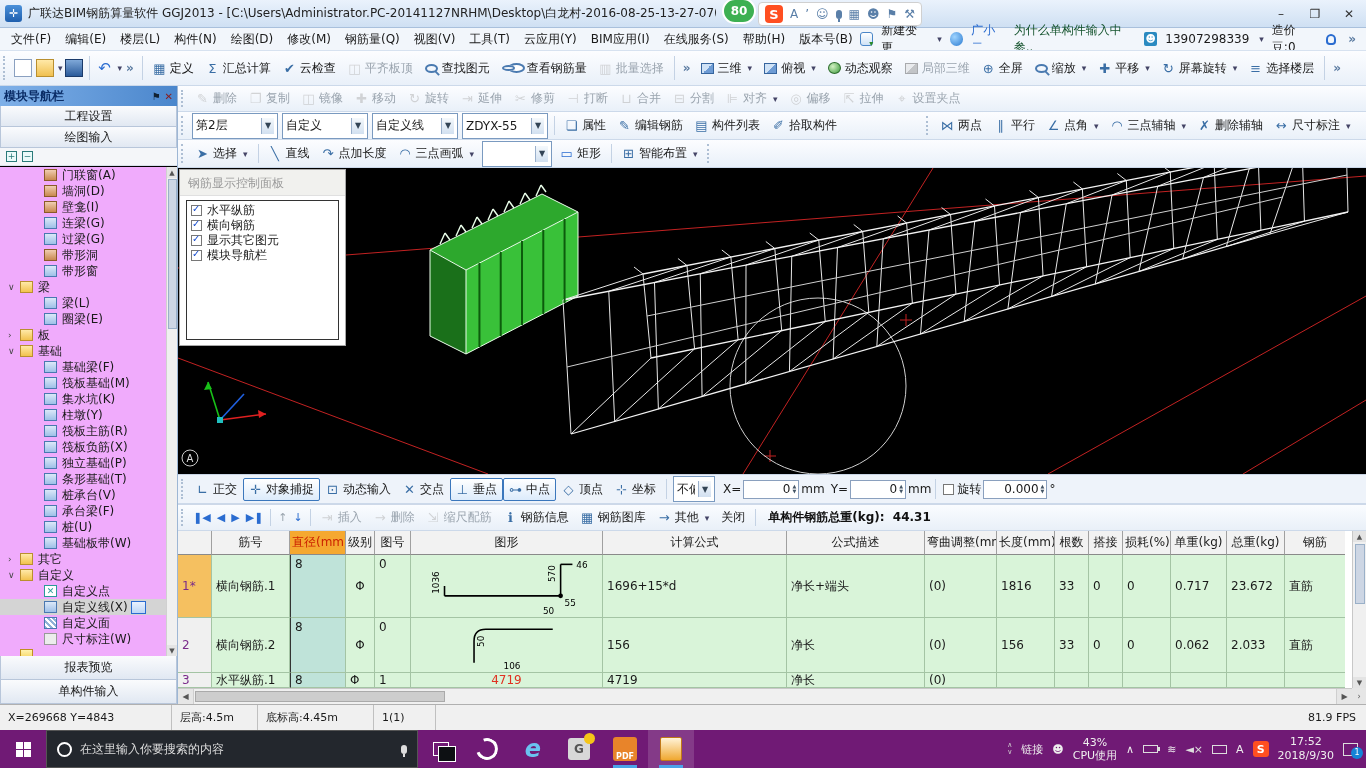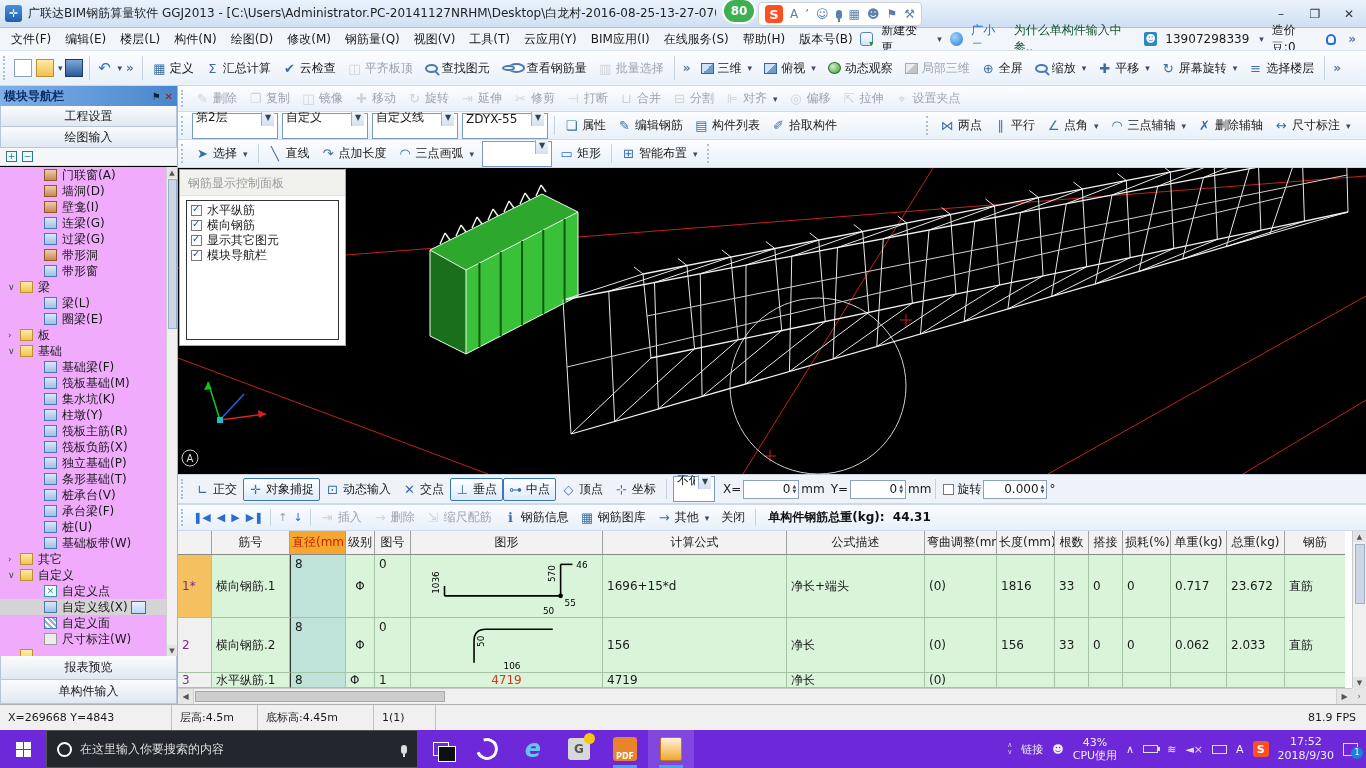--- a/index.html
+++ b/index.html
@@ -52,21 +52,21 @@
 .i-cube{width:11px;height:11px;background:linear-gradient(135deg,#cfe2f6 50%,#6d9bd4 50%);border:1px solid #36659e}
 .i-orbit{width:12px;height:12px;border-radius:50%;background:radial-gradient(circle at 35% 35%,#d2f0c2,#3a9a3a);border:1px solid #2a6a2a}
 .i-mag{width:9px;height:9px;border:2px solid #4a7ab0;border-radius:50%;position:relative}
 .i-mag::after{content:'';position:absolute;right:-4px;bottom:-3px;width:6px;height:2px;background:#4a7ab0;transform:rotate(45deg)}
 .i-eye{width:6px;height:6px;border:2px solid #4a7ab0;border-radius:50%;box-shadow:8px 0 0 0 #fff,8px 0 0 2px #4a7ab0;margin-right:8px}
 .fico{width:18px;height:18px;margin:0 2px;flex:none;position:relative}
 .f-new{background:#fff;border:1px solid #8aa0c0}
 .f-open{background:linear-gradient(#ffe9a8,#f0c050);border:1px solid #b98f2f}
 .f-save{background:linear-gradient(#7fa8d8,#2a5a9a);border:1px solid #1a3a6a}
 .f-undo{color:#2a6cd0;font-size:15px;text-align:center;line-height:18px}
-.combo{height:20px;background:#fff;border:1px solid #7a9ac0;display:flex;align-items:flex-end;padding:12px 3px;margin:0 2px;flex:none}
+.combo{height:20px;background:#fff;border:1px solid #7a9ac0;display:flex;align-items:center;padding:12px 3px;margin:0 2px;flex:none}
 .combo .cv{flex:1;overflow:hidden;white-space:nowrap}
 .combo .ca{width:13px;height:16px;background:linear-gradient(#f4f8fc,#d2e0f0);border-left:1px solid #9ab0cc;color:#345;
 font-size:8px;display:flex;align-items:center;justify-content:center;margin-left:3px}
 
 #sidebar{position:absolute;left:0;top:86px;width:178px;height:618px;background:#f4f6f9;border-right:1px solid #9db6d4}
 #sb-head{height:20px;background:linear-gradient(90deg,#7fb0e8,#4a86cc);display:flex;align-items:center;padding:0 4px;color:#0a2c66;font-weight:bold}
 #sb-head .sbx{margin-left:auto;display:flex;gap:4px;color:#123;font-size:10px}
 .sb-btn{height:21px;background:linear-gradient(#fafbfd,#e1e8f2);border:1px solid #b8c6da;border-top:none;
 display:flex;align-items:center;justify-content:center}
 #sb-tools{height:18px;display:flex;align-items:center;gap:5px;padding:0 6px;border-bottom:1px solid #d8e0ea}
@@ -130,21 +130,21 @@
 .hs-btn{width:16px;height:15px;display:flex;align-items:center;justify-content:center;font-size:8px;color:#555;background:#e6e6e6;border-right:1px solid #cfcfcf}
 .hs-thumb{width:250px;height:11px;background:#cdcdcd;border:1px solid #aaa;margin-left:1px}
 #v-scroll{position:absolute;right:0;top:0;width:14px;height:157px;background:#f0f0f0;border-left:1px solid #c8c8c8}
 #v-scroll .sc-thumb{left:2px;width:10px}
 #corner{position:absolute;right:0;bottom:0;width:14px;height:16px;background:#e6e6e6;display:flex;align-items:center;justify-content:center;font-size:8px;color:#555}
 
 #statusbar{position:absolute;left:0;top:704px;width:1366px;height:26px;background:#f0f0f0;border-top:1px solid #b0b0b0;display:flex;align-items:center;font-size:11px}
 .st{height:100%;display:flex;align-items:center;padding:0 8px;border-right:1px solid #c0c0c0}
 #st-fps{margin-left:auto;border-right:none;padding-right:10px}
 
-#taskbar{position:absolute;left:0;top:730px;width:1366px;height:38px;background:#6d28d9;color:#eee;display:flex;align-items:stretch}
+#taskbar{position:absolute;left:0;top:730px;width:1366px;height:38px;background:#701a75;color:#eee;display:flex;align-items:stretch}
 .tk{width:46px;display:flex;align-items:center;justify-content:center;position:relative;flex:none}
 .win-logo{display:grid;grid-template-columns:7px 7px;grid-template-rows:7px 7px;gap:1px}
 .win-logo span{background:#fff}
 #tk-search{width:372px;background:#23272d;border:1px solid #555;display:flex;align-items:center;gap:8px;padding:0 10px;color:#ddd;flex:none}
 .cort{width:15px;height:15px;border:2px solid #fff;border-radius:50%;flex:none}
 #tk-search .mic{margin-left:auto;background:#ddd}
 #tk-search .mic::after{background:#ddd}
 .tv{width:16px;height:14px;border:1px solid #fff;position:relative}
 .tv::after{content:'';position:absolute;left:4px;top:3px;width:16px;height:14px;border:1px solid #fff;background:#0d1013}
 .swirl{width:22px;height:22px;border-radius:50%;border:3px solid #fff;border-left-color:transparent;transform:rotate(25deg)}

